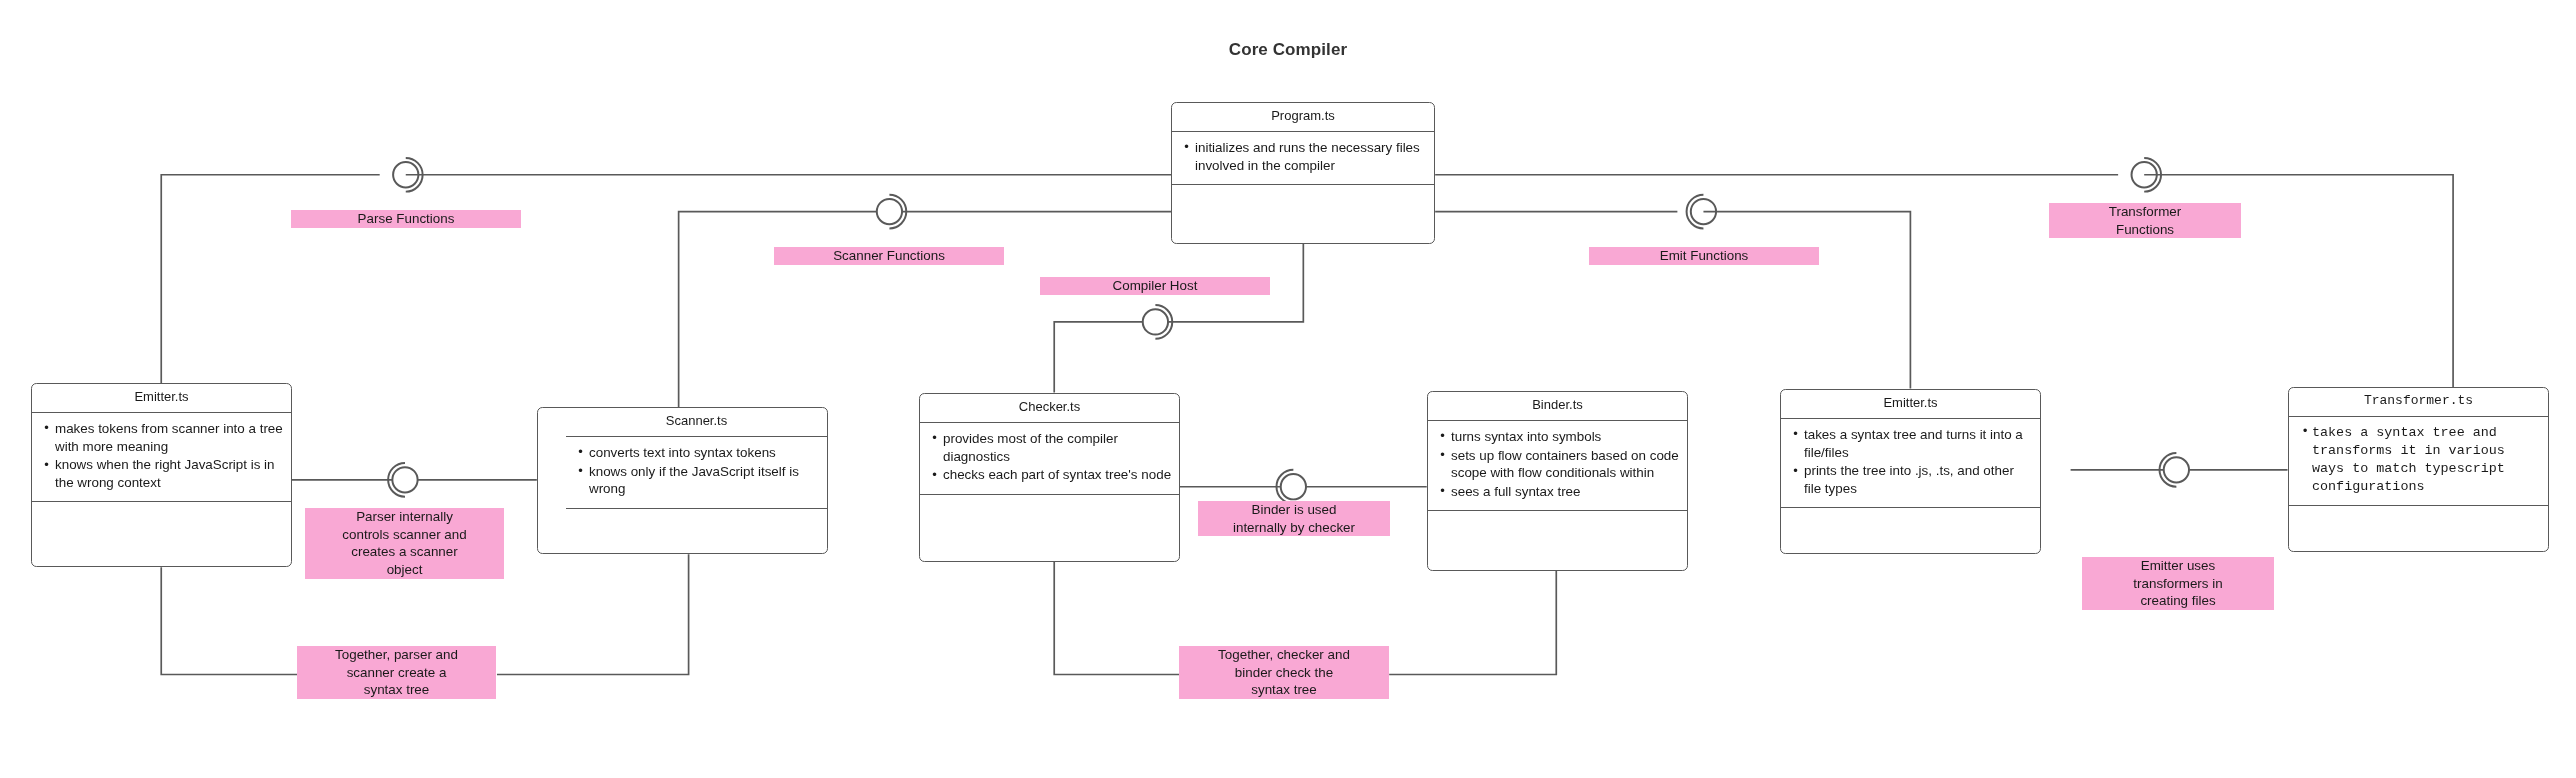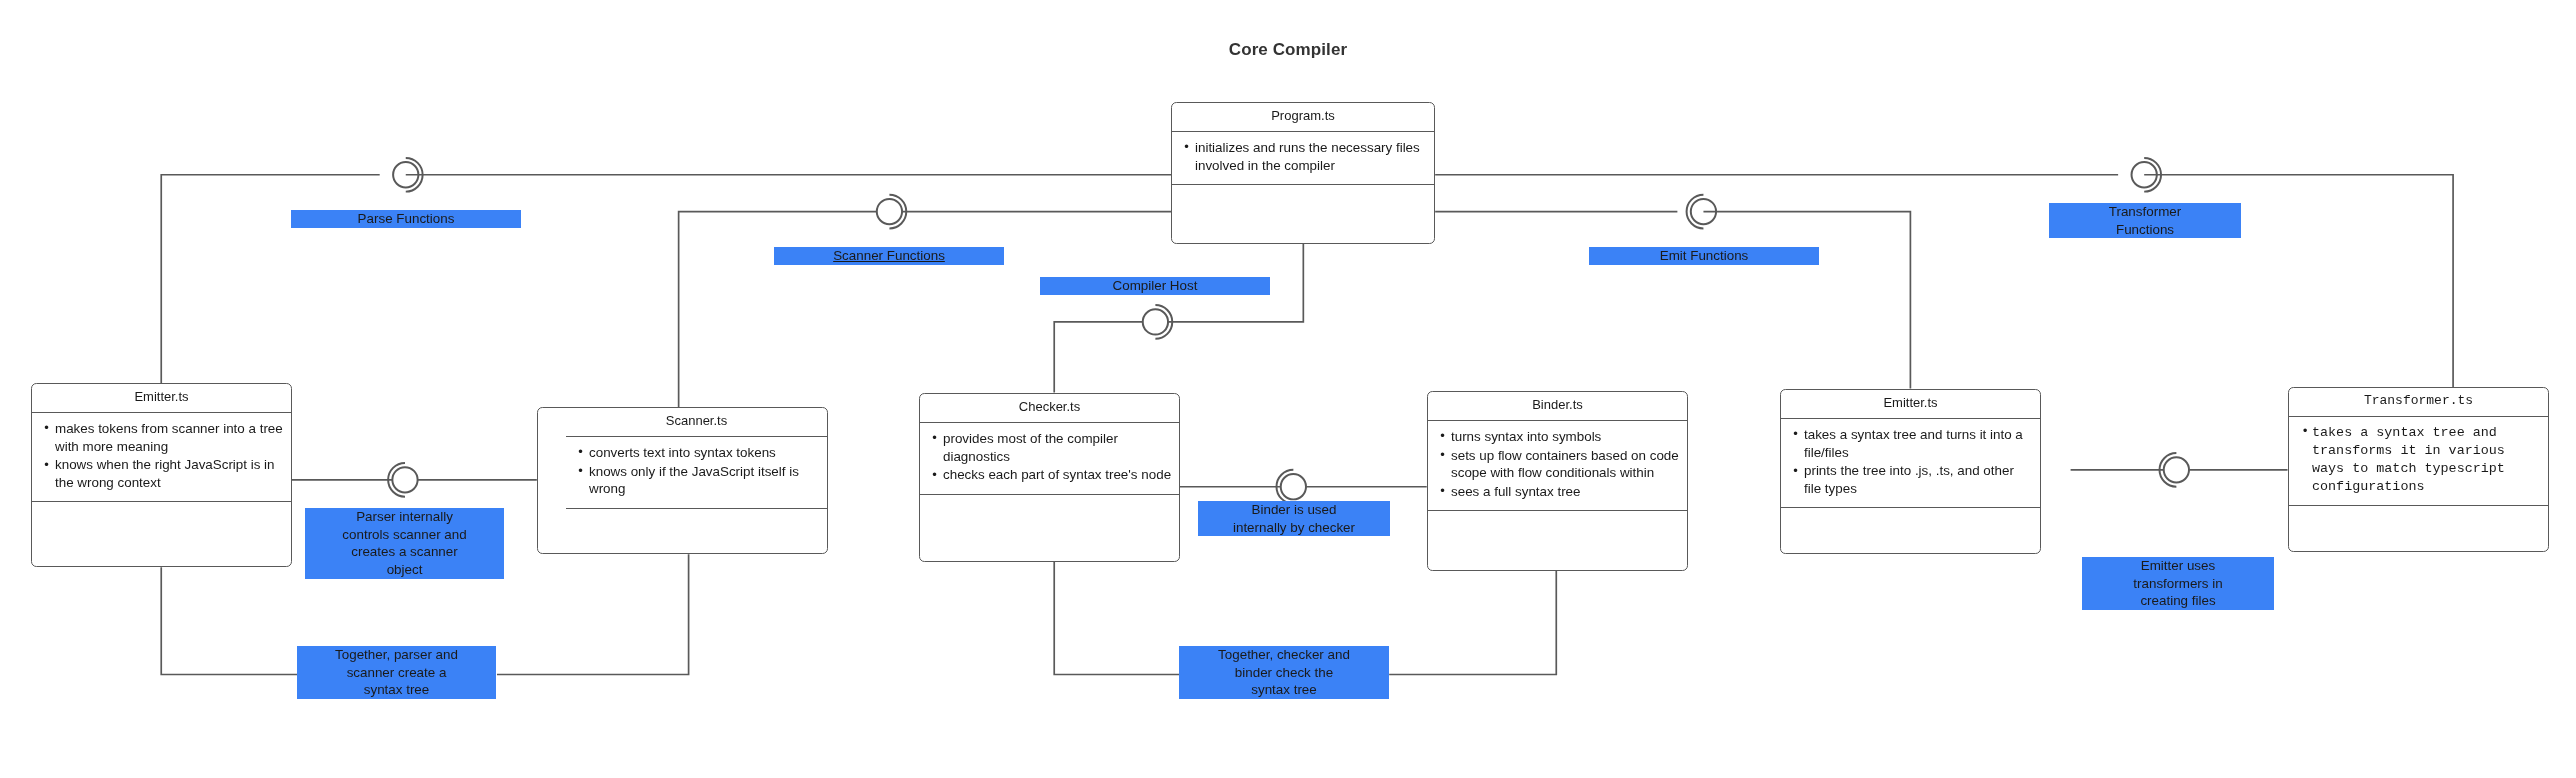--- a/index.html
+++ b/index.html
@@ -84,21 +84,21 @@
     min-height: 20px;
   }
 
   
   .wire-label {
     position: absolute;
     text-align: center;
     font-size: 13.4px;
     line-height: 1.32;
     color: #1a1a1a;
-    background: #3b82f6;
+    background: #f9a8d4;
     padding: 0 5.4px;
     white-space: pre-line;
   }
 </style>
 </head>
 <body>
 
 <div id="stage">
 
   <div class="diagram-title">Core Compiler</div>
@@ -248,21 +248,21 @@
     <div class="uml-body">
       <ul>
         <li>takes a syntax tree and transforms it in various ways to match typescript configurations</li>
       </ul>
     </div>
     <div class="uml-footer"></div>
   </div>
 
   <div class="wire-label" style="left:291px; top:210px; width:230px;">Parse Functions</div>
 
-  <div class="wire-label" style="left:774px; top:247px; width:230px;text-decoration:underline;">Scanner Functions</div>
+  <div class="wire-label" style="left:774px; top:247px; width:230px;">Scanner Functions</div>
 
   <div class="wire-label" style="left:1040px; top:277px; width:230px;">Compiler Host</div>
 
   <div class="wire-label" style="left:1589px; top:247px; width:230px;">Emit Functions</div>
 
   <div class="wire-label" style="left:2049px; top:203px; width:192px;">Transformer
 Functions</div>
 
   <div class="wire-label" style="left:305px; top:508px; width:199px;">Parser internally
 controls scanner and

